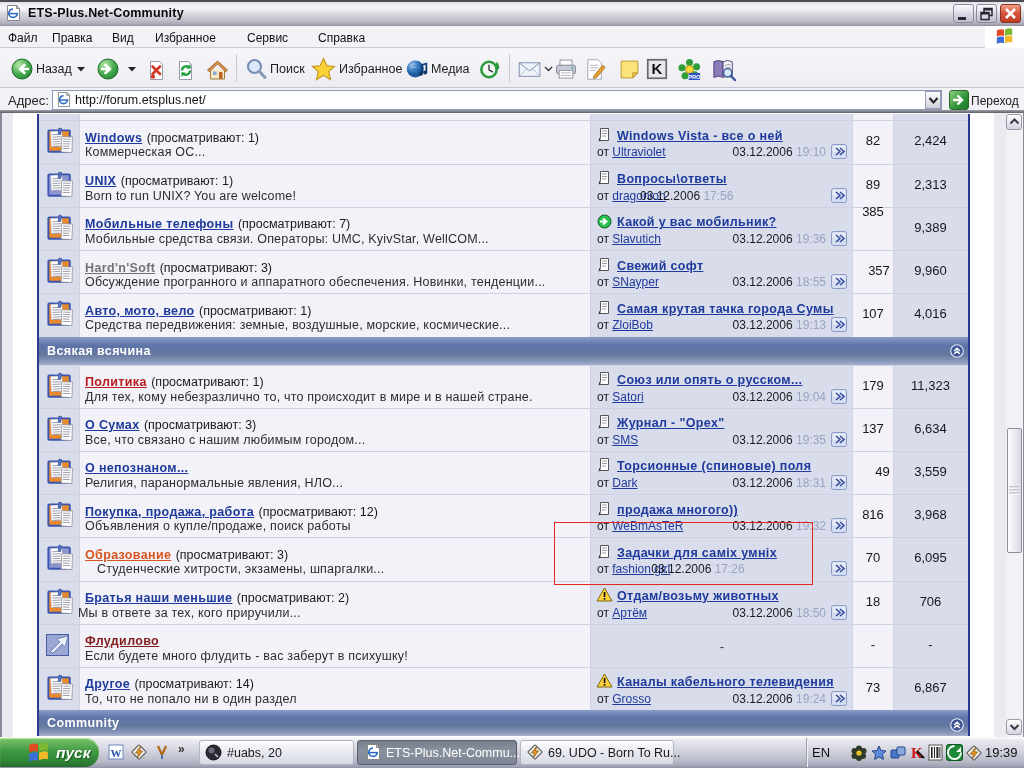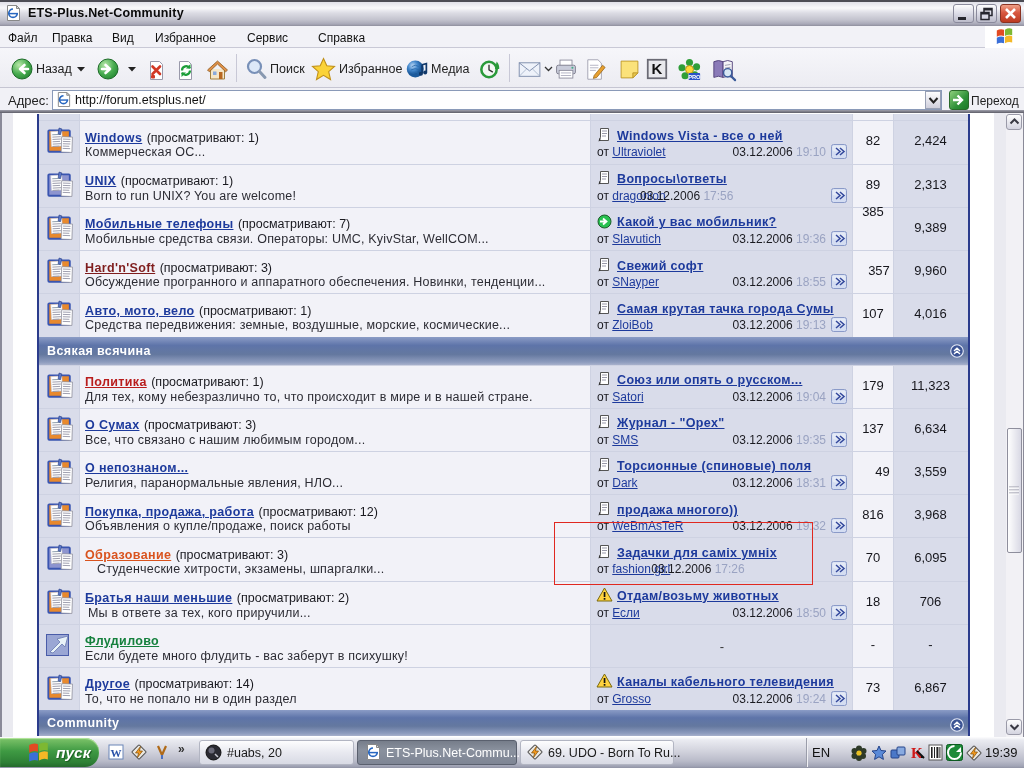--- a/index.html
+++ b/index.html
@@ -381,21 +381,21 @@
 <g transform="rotate(2 22 20)">
       <rect x="16.5" y="10.5" width="11.5" height="16.5" fill="#fff" stroke="#8a8a96" stroke-width="0.8"></rect>
 <line x1="18" y1="13" x2="26" y2="13" stroke="#99a"></line>
       <line x1="18" y1="15.5" x2="26" y2="15.5" stroke="#99a"></line>
 <line x1="18" y1="18" x2="26" y2="18" stroke="#99a"></line>
       <line x1="18" y1="20.5" x2="25" y2="20.5" stroke="#99a"></line>
 <line x1="18" y1="23" x2="26" y2="23" stroke="#99a"></line>
     </g>
 <path d="M14 1 l3 1 -1.5 6 -2.5-0.8 z" fill="#5a78c8" stroke="#2a3f88" stroke-width="0.7"></path>
 </svg>
-<div class="abs nw" style="left:85px;top:257.6px"><span class="flink"><a style="color:#7f1d1d">Hard'n'Soft</a></span> <span class="small" style="font-weight:normal;letter-spacing:0">(просматривают: 3)</span></div>
+<div class="abs nw" style="left:85px;top:257.6px"><span class="flink"><a style="color:#737373">Hard'n'Soft</a></span> <span class="small" style="font-weight:normal;letter-spacing:0">(просматривают: 3)</span></div>
 <div class="abs nw desc" style="left:85px;top:275.1px">Обсуждение програнного и аппаратного обеспечения. Новинки, тенденции...</div>
 <svg class="abs" style="left:597px;top:256.6px" width="14" height="16" viewBox="0 0 14 16">
 <path d="M3.5 1.5 h8 v12 h-9 l1-3 z" fill="#fff" stroke="#555"></path>
 <path d="M2.5 10.5 l1 3 -2 1 z" fill="#333"></path>
 <line x1="5" y1="4" x2="10" y2="4" stroke="#99a"></line>
 <line x1="5" y1="6.5" x2="10" y2="6.5" stroke="#99a"></line>
 <line x1="5" y1="9" x2="9" y2="9" stroke="#99a"></line>
 </svg>
 <div class="abs nw lp1" style="left:617px;top:258.6px"><a>Свежий софт</a></div>
 <div class="abs nw lp2" style="left:597px;top:275.1px">от <a style="font-size:12px">SNayper</a></div>
@@ -669,42 +669,42 @@
       <rect x="16.5" y="10.5" width="11.5" height="16.5" fill="#fff" stroke="#8a8a96" stroke-width="0.8"></rect>
 <line x1="18" y1="13" x2="26" y2="13" stroke="#99a"></line>
       <line x1="18" y1="15.5" x2="26" y2="15.5" stroke="#99a"></line>
 <line x1="18" y1="18" x2="26" y2="18" stroke="#99a"></line>
       <line x1="18" y1="20.5" x2="25" y2="20.5" stroke="#99a"></line>
 <line x1="18" y1="23" x2="26" y2="23" stroke="#99a"></line>
     </g>
 <path d="M14 1 l3 1 -1.5 6 -2.5-0.8 z" fill="#5a78c8" stroke="#2a3f88" stroke-width="0.7"></path>
 </svg>
 <div class="abs nw" style="left:85px;top:588.0px"><span class="flink"><a style="color:#1d3a9c">Братья наши меньшие</a></span> <span class="small" style="font-weight:normal;letter-spacing:0">(просматривают: 2)</span></div>
-<div class="abs nw desc" style="left:88px;top:605.5px">Мы в ответе за тех, кого приручили...</div>
+<div class="abs nw desc" style="left:78px;top:605.5px">Мы в ответе за тех, кого приручили...</div>
 <svg class="abs" style="left:596px;top:587.0px" width="17" height="15" viewBox="0 0 17 15">
 <path d="M8.5 1 L16 14 L1 14 z" fill="#ffd23e" stroke="#7a6a10"></path>
 <rect x="7.7" y="5" width="1.7" height="5" fill="#111"></rect>
 <rect x="7.7" y="11" width="1.7" height="1.7" fill="#111"></rect>
 </svg>
 <div class="abs nw lp1" style="left:617px;top:589.0px"><a>Отдам/возьму животных</a></div>
-<div class="abs nw lp2" style="left:597px;top:605.5px">от <a style="font-size:12px">Если</a></div>
+<div class="abs nw lp2" style="left:597px;top:605.5px">от <a style="font-size:12px">Артём</a></div>
 <div class="abs nw lp2" style="left:640px;top:605.5px;width:186px;text-align:right">03.12.2006 <span class="time">18:50</span></div>
 <svg class="abs" style="left:831px;top:604.5px" width="16" height="15" viewBox="0 0 16 15">
 <rect x="0.5" y="0.5" width="15" height="14" rx="2" fill="#d4ddf2" stroke="#8a9ac8"></rect>
 <rect x="1.5" y="1.5" width="13" height="6" rx="2" fill="#e4eaf6"></rect>
 <path d="M5 4 l4 3.5 -4 3.5 M9 4 l4 3.5 -4 3.5" stroke="#33489c" stroke-width="1.5" fill="none"></path>
 </svg>
 <div class="abs num" style="left:853px;top:593.5px;width:40px">18</div>
 <div class="abs num" style="left:894px;top:593.5px;width:73px">706</div>
 <div class="abs" style="left:39px;top:623.7px;width:929px;height:1px;background:#ced2e2"></div>
 <svg class="abs" style="left:45px;top:630.7px" width="28" height="29" viewBox="0 0 28 29">
 <rect x="1.5" y="3.5" width="22" height="21" fill="#9aa6d4" stroke="#4a5ca8"></rect>
 <path d="M5 21 L15 11 L12 8 L23 5 L20 16 L17 13 L8 22 z" fill="#e8f2f8" stroke="#6878b0" stroke-width="0.8"></path>
 </svg>
-<div class="abs nw" style="left:85px;top:631.2px"><span class="flink"><a style="color:#15803d">Флудилово</a></span></div>
+<div class="abs nw" style="left:85px;top:631.2px"><span class="flink"><a style="color:#7f1d1d">Флудилово</a></span></div>
 <div class="abs nw desc" style="left:85px;top:648.7px">Если будете много флудить - вас заберут в психушку!</div>
 <div class="abs num" style="left:591px;top:638.7px;width:262px;color:#333">-</div>
 <div class="abs num" style="left:853px;top:636.7px;width:40px">-</div>
 <div class="abs num" style="left:894px;top:636.7px;width:73px">-</div>
 <div class="abs" style="left:39px;top:666.9px;width:929px;height:1px;background:#ced2e2"></div>
 <svg class="abs" style="left:46px;top:673.9px" width="28" height="30" viewBox="0 0 30 32">
 <rect x="2.5" y="3.5" width="23" height="23" fill="#e8892d" stroke="#3a55b0" stroke-width="2" rx="1"></rect>
 <g transform="rotate(-3 12 14)">
       <rect x="5.5" y="4.5" width="12" height="16" fill="#fff" stroke="#c0c0cc" stroke-width="0.6"></rect>
 <line x1="7" y1="8" x2="16" y2="8" stroke="#8899aa"></line>

